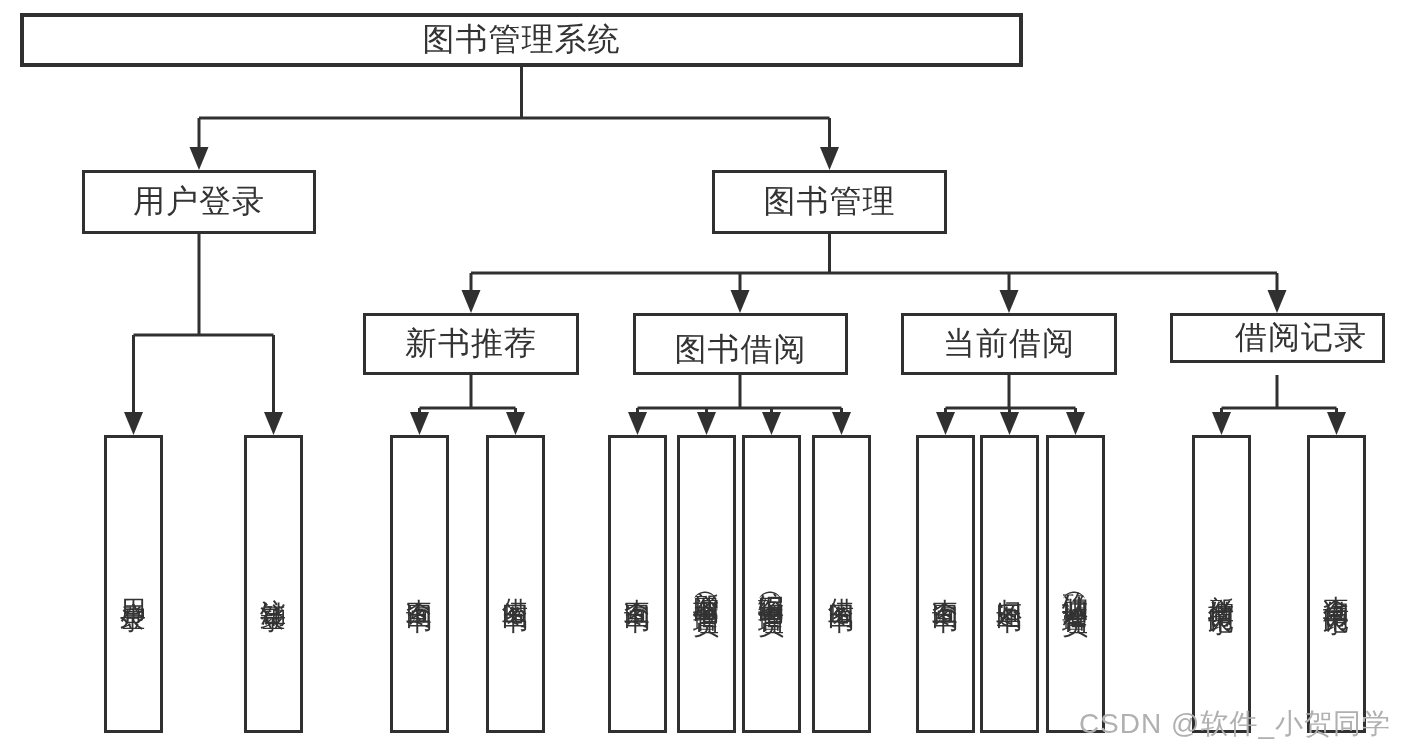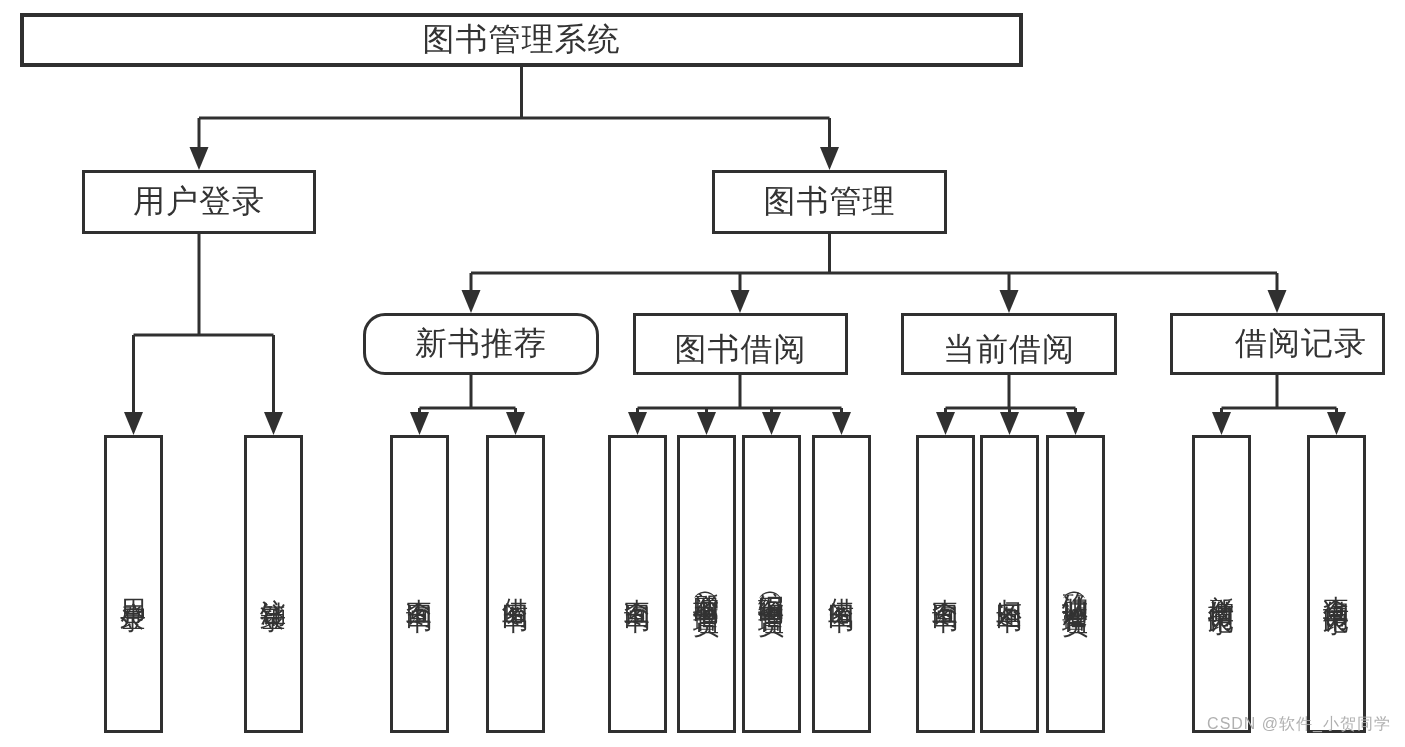--- a/index.html
+++ b/index.html
@@ -39,22 +39,22 @@
   }
   .vnode .vtext{
     writing-mode:vertical-rl;
     text-orientation:mixed;
     letter-spacing:3px;
     line-height:1;
     white-space:nowrap;
   }
   .watermark{
     position:absolute;
-    right:14px;bottom:12px;
-    font-size:16px;
+    right:14px;bottom:4px;
+    font-size:28px;
     color:var(--watermark);
     z-index:3;
     letter-spacing:1px;
   }
 </style>
 </head>
 <body>
 
 <div class="canvas">
 
@@ -117,30 +117,30 @@
     <span>图书管理系统</span>
   </div>
 
   <div class="node hnode" style="left:82px;top:170px;width:234px;height:64px;">
     <span>用户登录</span>
   </div>
   <div class="node hnode" style="left:712px;top:170px;width:235px;height:64px;">
     <span>图书管理</span>
   </div>
 
-  <div class="node hnode" style="left:363px;top:313px;width:236px;height:62px;border-radius:22px;">
+  <div class="node hnode" style="left:363px;top:313px;width:216px;height:62px;">
     <span>新书推荐</span>
   </div>
   <div class="node hnode" style="left:633px;top:313px;width:215px;height:62px;align-items:flex-end;">
     <span>图书借阅</span>
   </div>
-  <div class="node hnode" style="left:901px;top:313px;width:216px;height:62px;align-items:flex-end;">
+  <div class="node hnode" style="left:901px;top:313px;width:216px;height:62px;">
     <span>当前借阅</span>
   </div>
-  <div class="node hnode" style="left:1170px;top:313px;width:215px;height:62px;padding-left:47px;">
+  <div class="node hnode" style="left:1170px;top:313px;width:215px;height:50px;padding-left:47px;">
     <span>借阅记录</span>
   </div>
 
   <div class="node vnode" style="left:104px;">
     <span class="vtext">用户登录</span>
   </div>
   <div class="node vnode" style="left:244px;">
     <span class="vtext">注销登录</span>
   </div>
 

